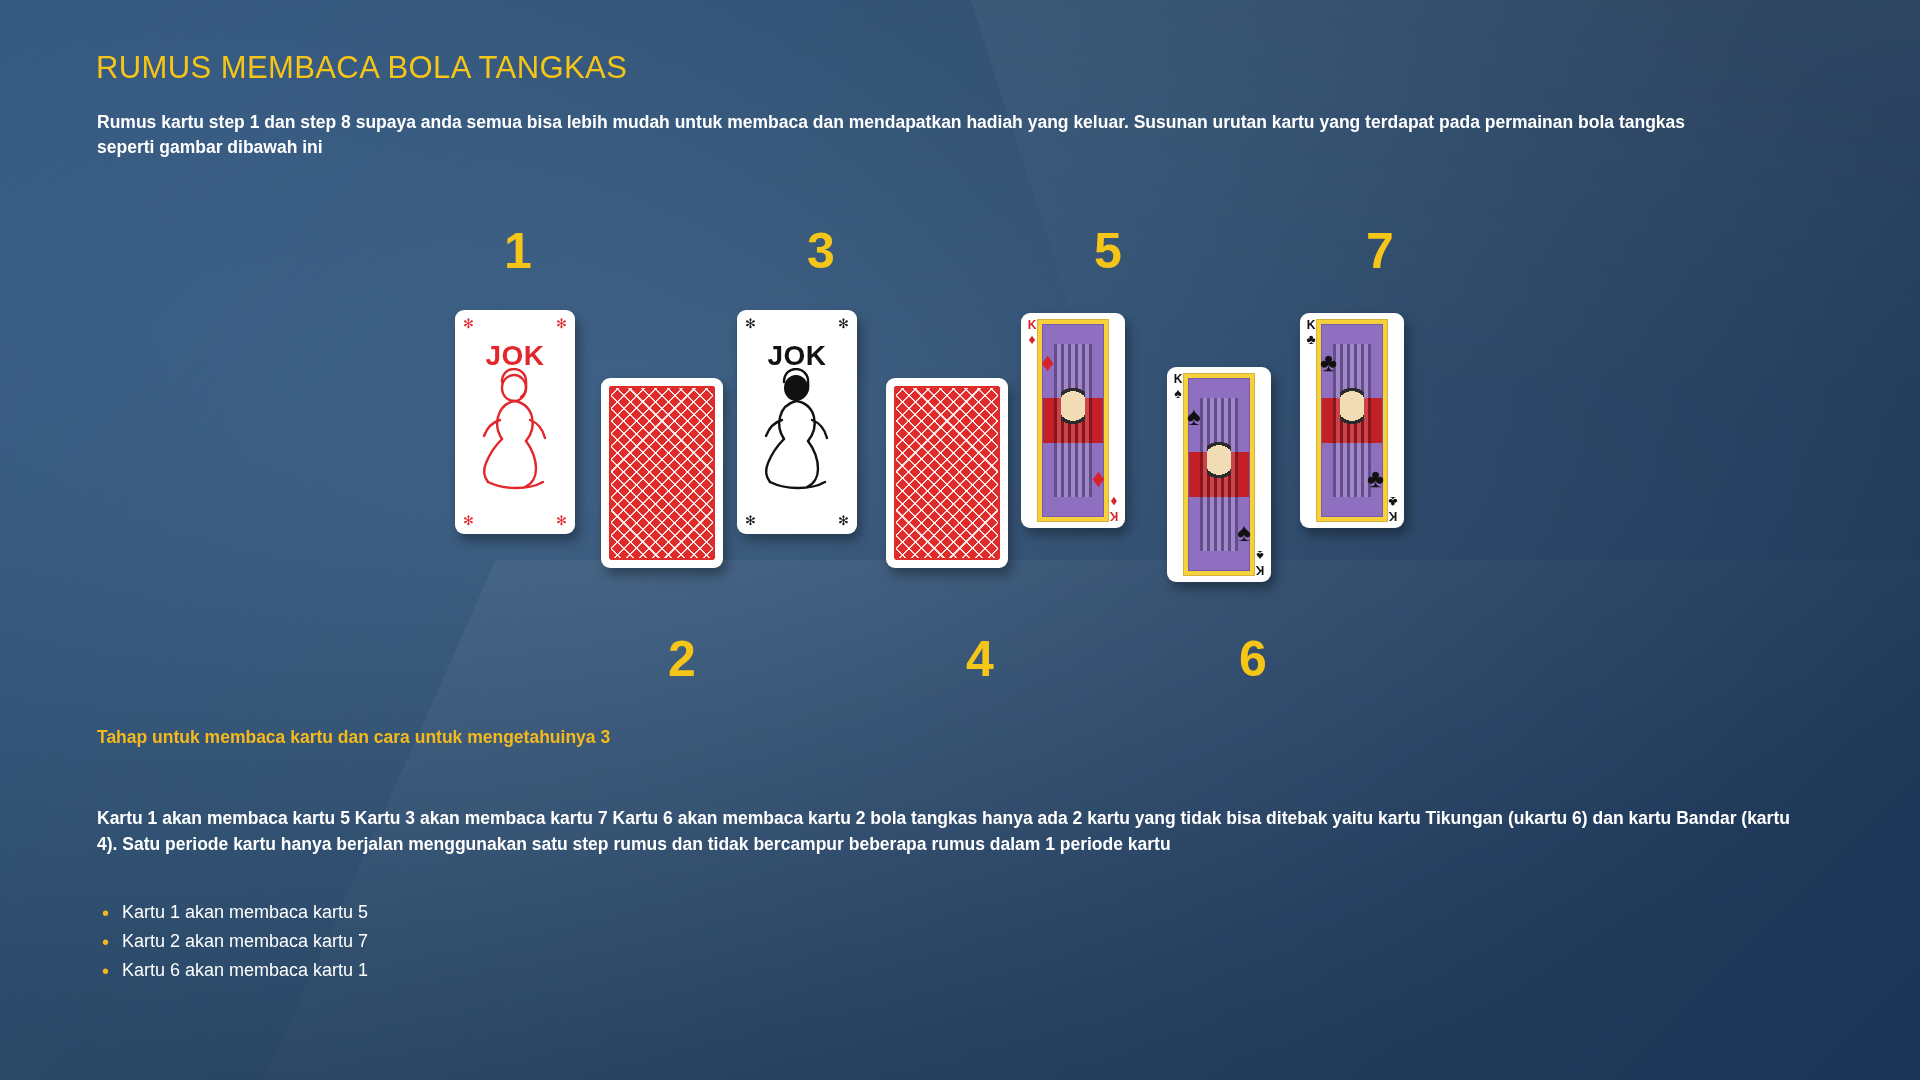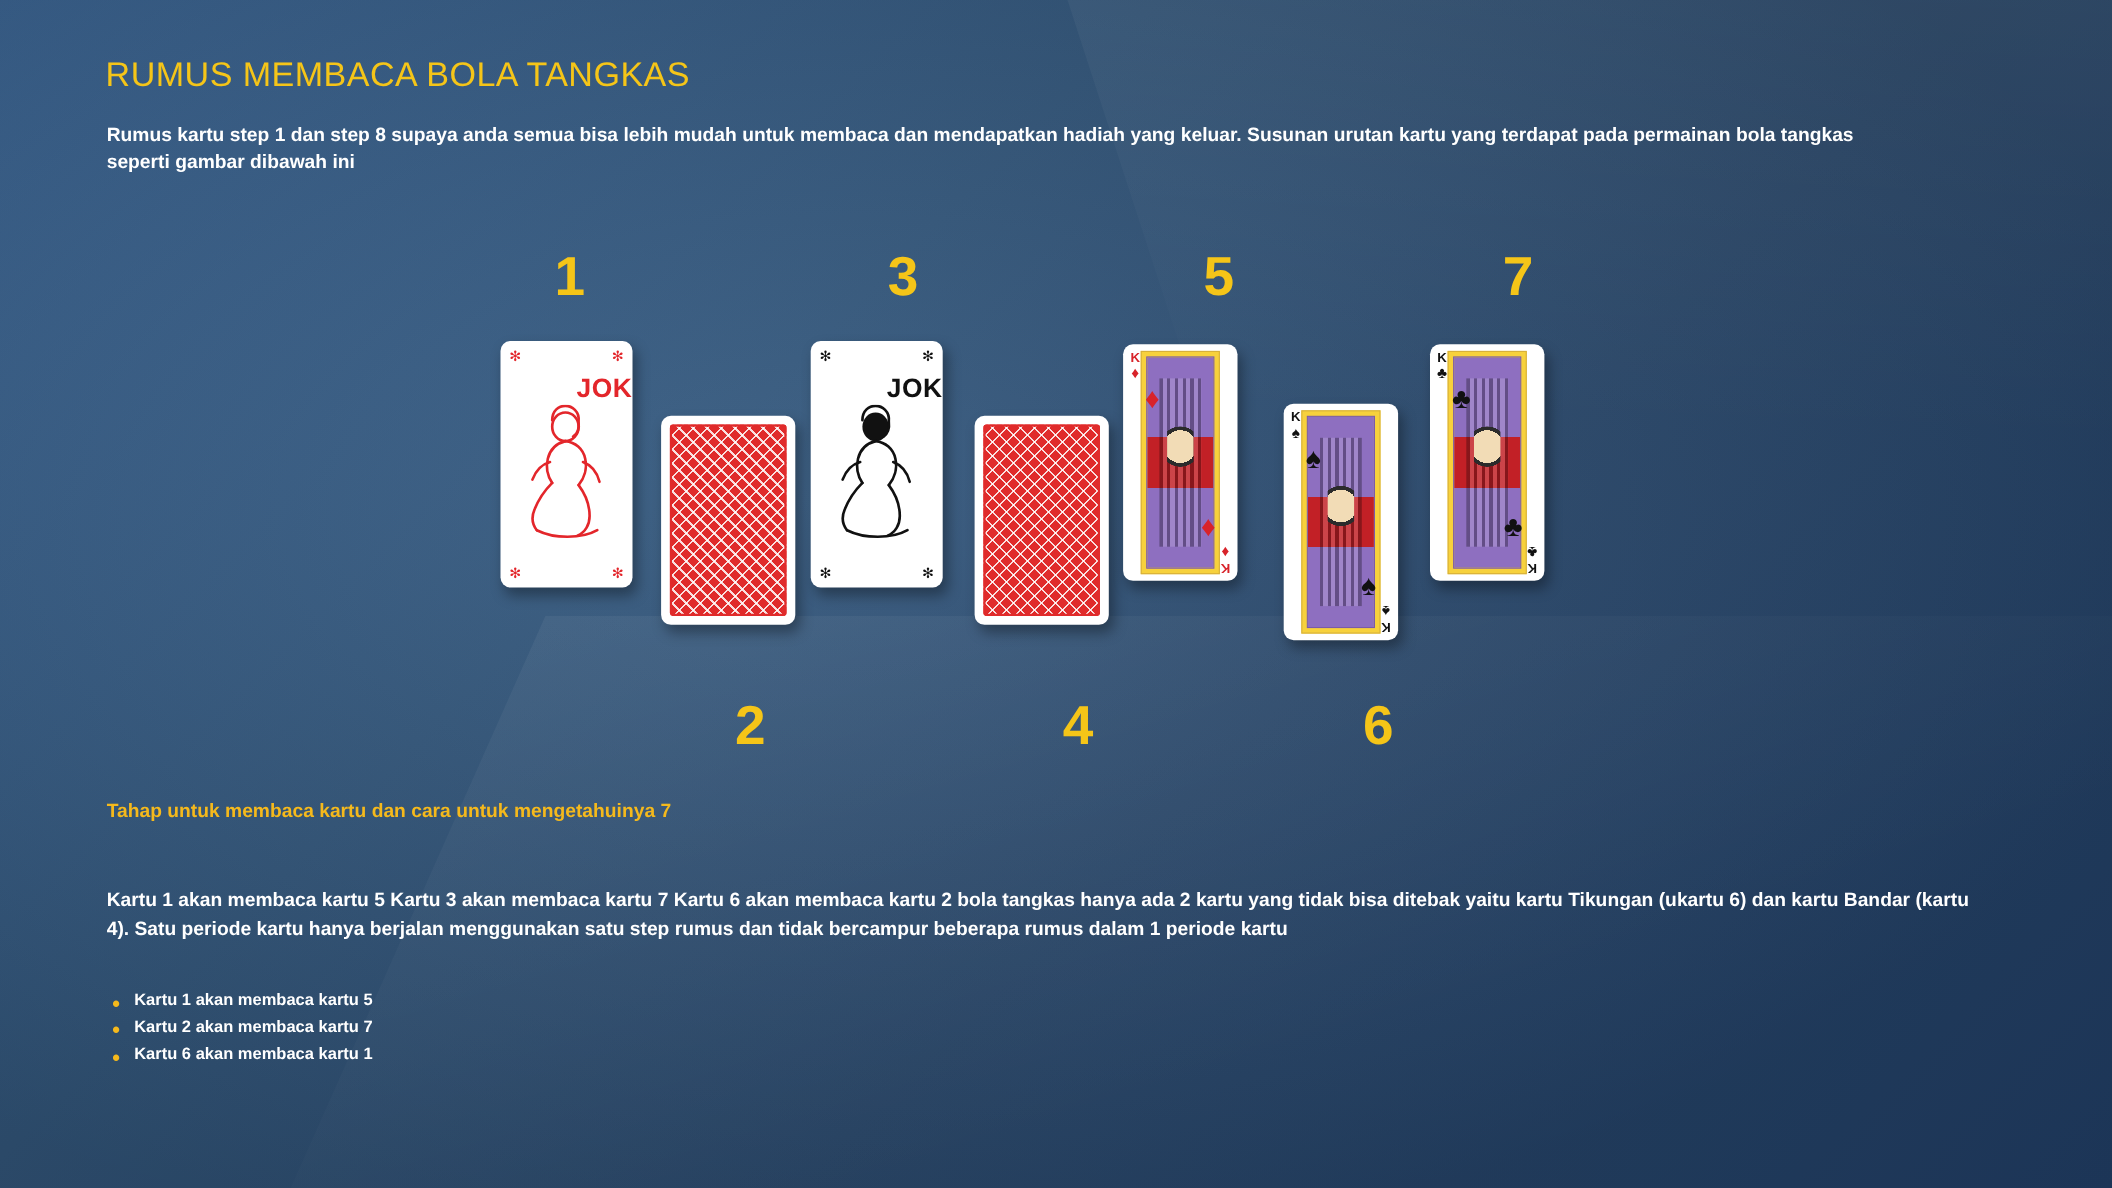--- a/index.html
+++ b/index.html
@@ -92,22 +92,22 @@
     color: #f5c518;
     text-align: center;
     width: 80px;
   }
 
   
   .jok-card { width: 120px; height: 224px; padding: 0; }
   .jok-label {
     position: absolute;
     top: 30px; left: 0; right: 0;
-    text-align: right;
-    font-size: 24px;
+    text-align: center;
+    font-size: 28px;
     font-weight: bold;
     letter-spacing: 0.5px;
   }
   .jok-red .jok-label { color: #e3262b; }
   .jok-black .jok-label { color: #111; }
   .corner {
     position: absolute;
     font-size: 13px;
     line-height: 1;
   }
@@ -210,22 +210,22 @@
   }
   .bullets {
     position: absolute;
     left: 100px;
     top: 898px;
     margin: 0;
     padding: 0;
     list-style: none;
   }
   .bullets li {
-    font-size: 15px;
-    font-weight: bold;
+    font-size: 18px;
+    font-weight: normal;
     color: #ffffff;
     line-height: 1.62;
     padding-left: 22px;
     position: relative;
   }
   .bullets li::before {
     content: "\2022";
     position: absolute;
     left: 2px;
     top: -1px;
@@ -353,21 +353,21 @@
       <div class="king-corner black-suit kc-br">
         <span>K</span>
         <span class="pip">♣</span>
       </div>
       <div class="big-pip black-suit" style="left:20px; top:34px;">♣</div>
       <div class="big-pip black-suit" style="right:20px; bottom:34px;">♣</div>
     </div>
 
   </div>
 
-  <div class="subhead">Tahap untuk membaca kartu dan cara untuk mengetahuinya 7</div>
+  <div class="subhead">Tahap untuk membaca kartu dan cara untuk mengetahuinya 3</div>
   <div class="para">Kartu 1 akan membaca kartu 5 Kartu 3 akan membaca kartu 7 Kartu 6 akan membaca kartu 2 bola tangkas hanya ada 2 kartu yang tidak bisa ditebak yaitu kartu Tikungan (ukartu 6) dan kartu Bandar (kartu 4). Satu periode kartu hanya berjalan menggunakan satu step rumus dan tidak bercampur beberapa rumus dalam 1 periode kartu</div>
 
   <ul class="bullets">
     <li>Kartu 1 akan membaca kartu 5</li>
     <li>Kartu 2 akan membaca kartu 7</li>
     <li>Kartu 6 akan membaca kartu 1</li>
   </ul>
 </div>
 
 </body></html>

